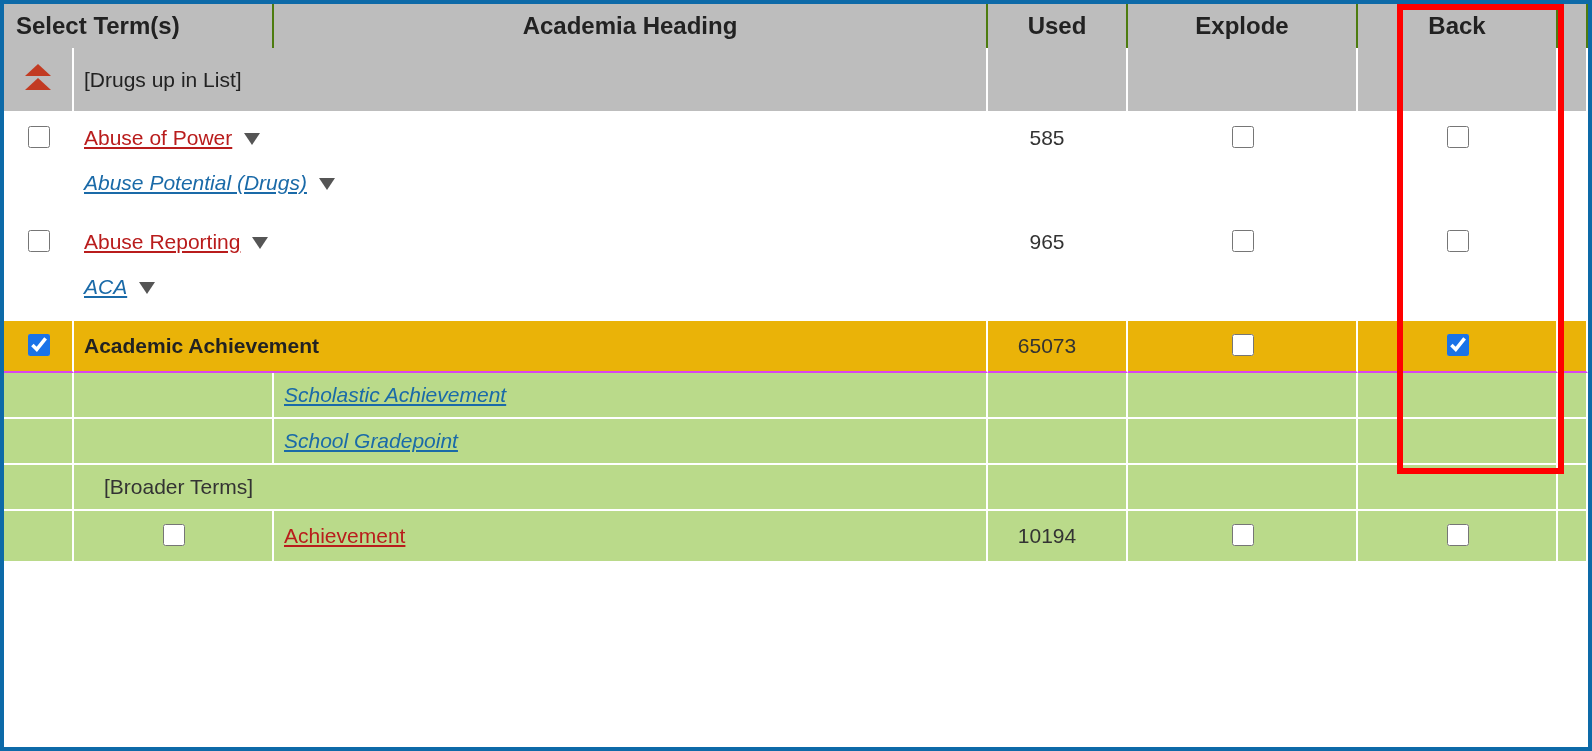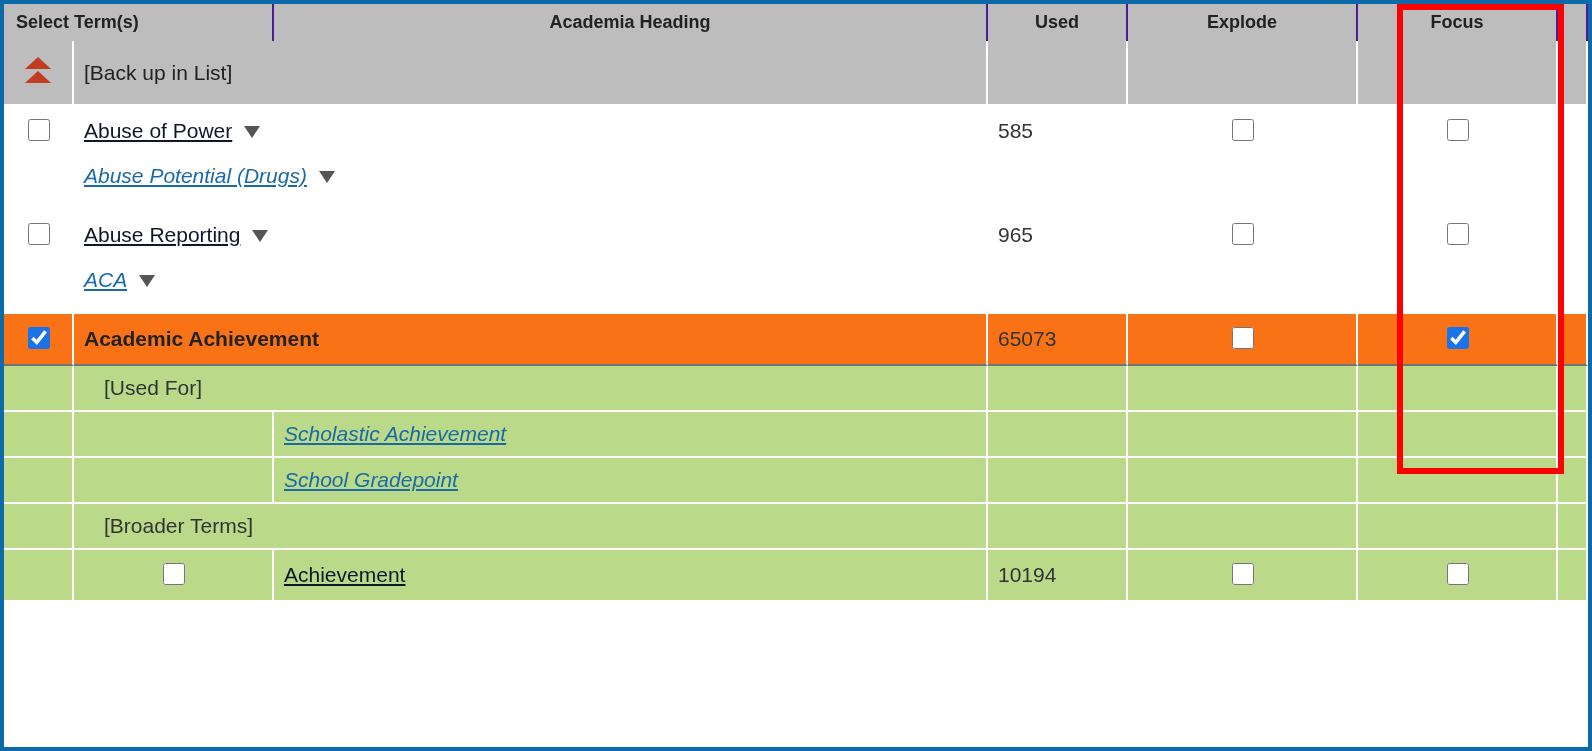--- a/index.html
+++ b/index.html
@@ -22,47 +22,47 @@
     border-collapse: separate;
     border-spacing: 0;
     table-layout: fixed;
   }
   th {
     background: #bdbdbd;
     color: #222;
     font-weight: bold;
     padding: 8px 20px;
     text-align: center;
-    border-right: 2px solid #4c1d95;
-    font-size: 18px;
+    border-right: 2px solid #4d7c0f;
+    font-size: 24px;
   }
   th:first-child { text-align: left; }
   td {
     padding: 10px 10px;
     border-right: 2px solid #fff;
     border-bottom: 2px solid #fff;
     vertical-align: middle;
     font-size: 21px;
     color: #333;
   }
   .col-select { width: 70px; text-align: center; }
   .col-indent { width: 200px; }
-  .col-hits { width: 140px; text-align: left; padding-right: 30px; }
+  .col-hits { width: 140px; text-align: center; padding-right: 30px; }
   .col-explode { width: 230px; text-align: center; }
   .col-focus { width: 200px; text-align: center; }
   .col-end { width: 30px; }
 
   .row-backup td { background: #bdbdbd; color: #222; border-bottom: 2px solid #fff; padding-top: 14px; padding-bottom: 14px; }
   .row-white td { background: #fff; border-bottom: none; }
   .row-white-sub td { background: #fff; border-bottom: none; padding-top: 8px; padding-bottom: 22px; }
-  .row-selected td { background: #f97316; border-bottom: 2px solid #737373; }
+  .row-selected td { background: #eab308; border-bottom: 2px solid #d946ef; }
   .row-green td { background: #bada8a; border-bottom: 2px solid #fff; }
 
   a.link {
-    color: #0f172a;
+    color: #b91c1c;
     text-decoration: underline;
   }
   a.link-italic {
     color: #1a6aa8;
     text-decoration: underline;
     font-style: italic;
   }
   .bold { font-weight: bold; color: #222; }
   .expand-arrow {
     display: inline-block;
@@ -122,29 +122,29 @@
     <col style="width:230px">
     <col style="width:200px">
     <col style="width:30px">
   </colgroup>
   <thead>
     <tr>
       <th colspan="2" style="text-align:left;padding-left:12px">Select Term(s)</th>
       <th>Academia Heading</th>
       <th>Used</th>
       <th>Explode</th>
-      <th>Focus</th>
+      <th>Back</th>
       <th></th>
     </tr>
   </thead>
   <tbody>
 
     <tr class="row-backup">
       <td class="col-select"><span class="up-arrows"></span></td>
-      <td colspan="2">[Back up in List]</td>
+      <td colspan="2">[Drugs up in List]</td>
       <td class="col-hits"></td>
       <td class="col-explode"></td>
       <td class="col-focus"></td>
       <td class="col-end"></td>
     </tr>
 
     <tr class="row-white">
       <td class="col-select"><input type="checkbox" style=""></td>
       <td colspan="2">
         <a href="#" class="link">Abuse of Power</a>
@@ -197,28 +197,20 @@
       <td class="col-select"><input type="checkbox" checked="" style=""></td>
       <td colspan="2" class="bold">Academic Achievement</td>
       <td class="col-hits">65073</td>
       <td class="col-explode"><input type="checkbox" style=""></td>
       <td class="col-focus"><input type="checkbox" checked="" style=""></td>
       <td class="col-end"></td>
     </tr>
 
     <tr class="row-green">
       <td class="col-select"></td>
-      <td colspan="2" class="pad-left-1">[Used For]</td>
-      <td class="col-hits"></td>
-      <td class="col-explode"></td>
-      <td class="col-focus"></td>
-      <td class="col-end"></td>
-    </tr>
-    <tr class="row-green">
-      <td class="col-select"></td>
       <td class="col-indent"></td>
       <td><a href="#" class="link-italic">Scholastic Achievement</a></td>
       <td class="col-hits"></td>
       <td class="col-explode"></td>
       <td class="col-focus"></td>
       <td class="col-end"></td>
     </tr>
     <tr class="row-green">
       <td class="col-select"></td>
       <td class="col-indent"></td>

